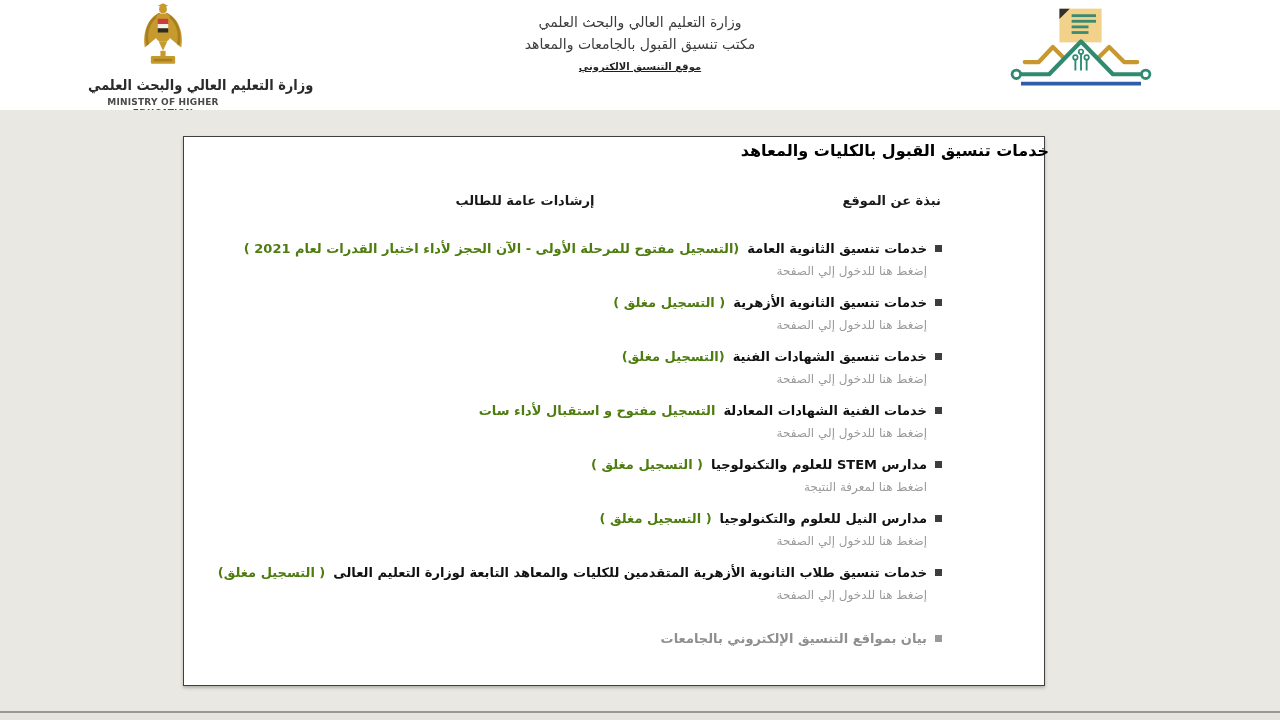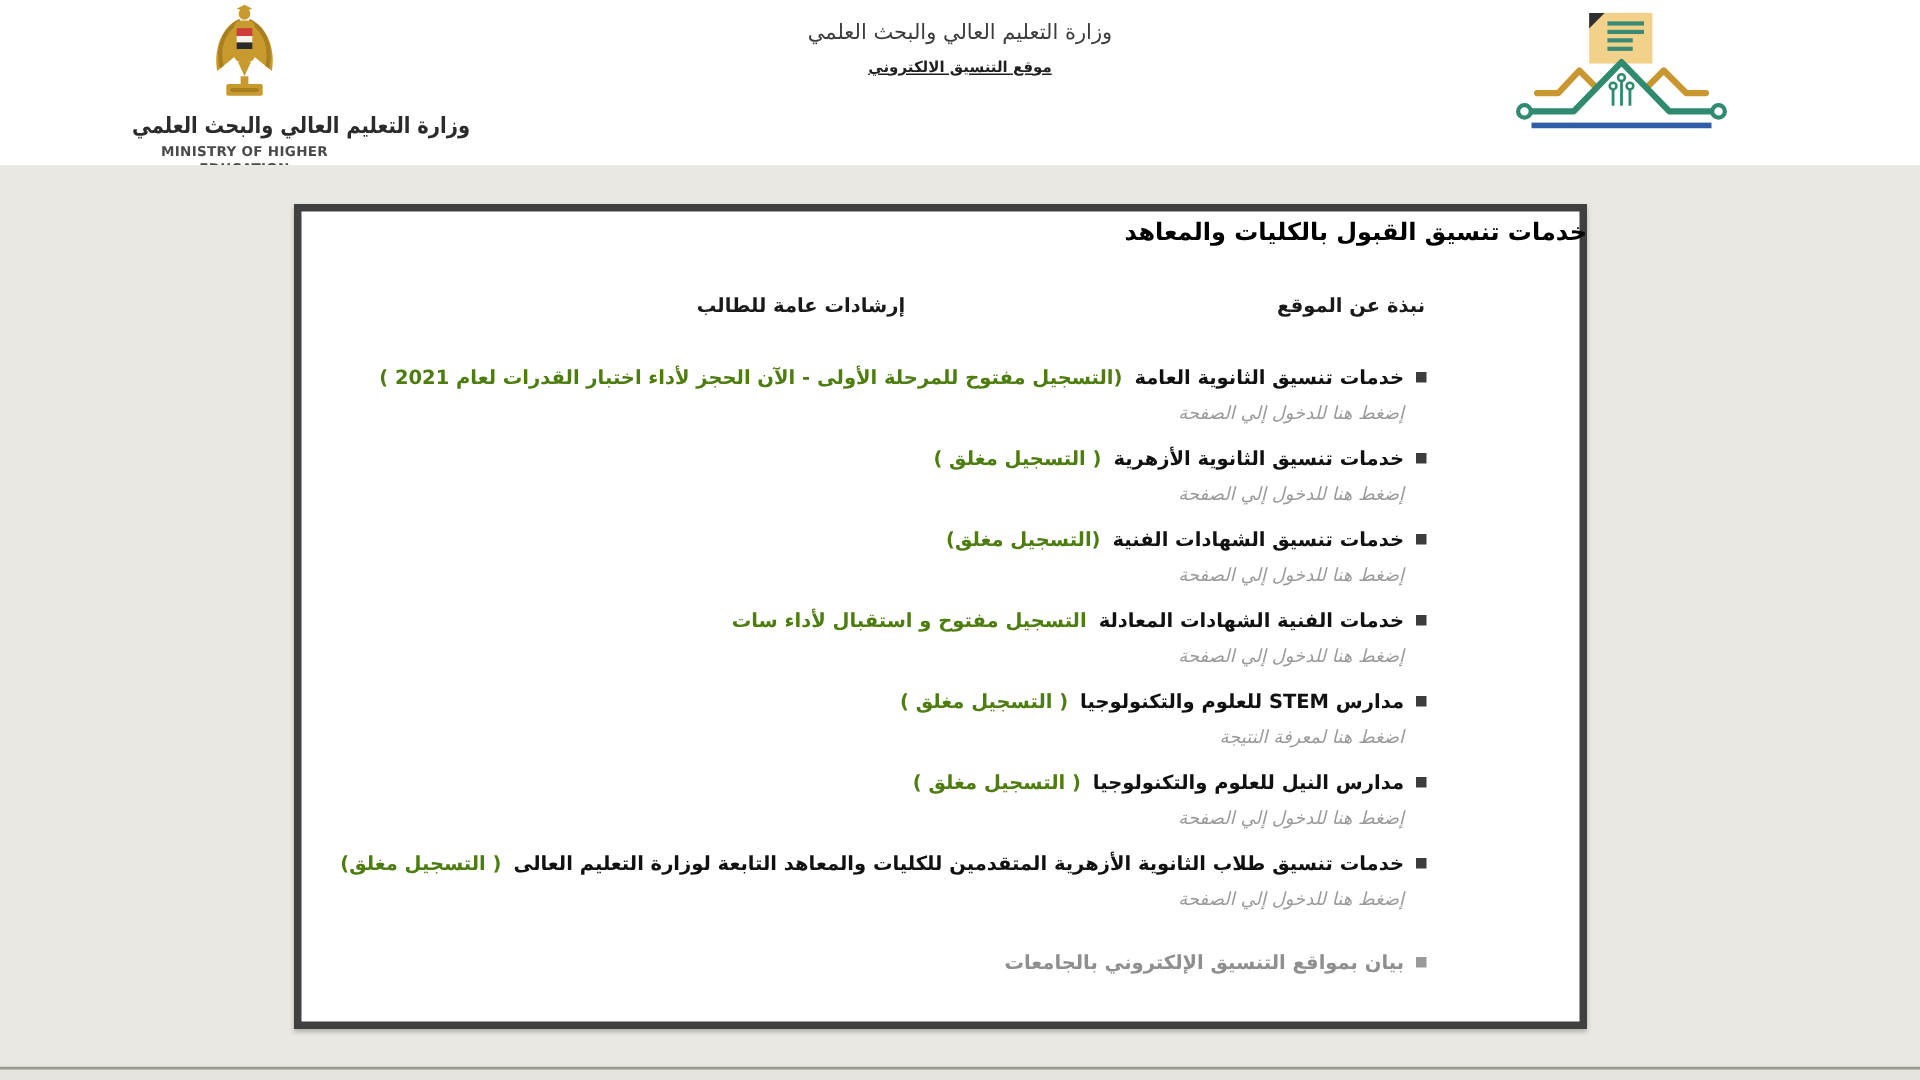--- a/index.html
+++ b/index.html
@@ -16,37 +16,37 @@
                  letter-spacing:.2px; line-height:1.25; }
   .header-center { position:absolute; left:50%; top:12px; transform:translateX(-50%);
                    text-align:center; direction:rtl; color:#3c3c3c; font-size:14px; line-height:1.55; }
   .header-link { display:inline-block; margin-top:1px; font-size:10px; font-weight:bold;
                  color:#1f1f1f; text-decoration:underline; cursor:pointer; }
   .logo-right { position:absolute; left:1002px; top:6px; width:158px; text-align:center; }
   .de-label { margin-top:2px; font-size:29px; font-weight:bold; color:#1c3b4a; direction:rtl; }
 
   
   .content-bg { flex:1 1 auto; background:#e9e8e2; position:relative; }
-  .card { position:absolute; left:196px; top:26px; width:862px; height:550px;
-          background:#ffffff; border:5px solid #404040;
+  .card { position:absolute; left:183px; top:26px; width:862px; height:550px;
+          background:#ffffff; border:1px solid #404040;
           box-shadow:0 2px 3px rgba(110,110,100,.45); direction:rtl; }
   .card-title { margin:4px -5px 0 0; text-align:right; font-size:16px; font-weight:bold;
                 color:#000; white-space:nowrap; }
   .nav-links { display:flex; margin-top:33px; font-size:13px; font-weight:bold; color:#1a1a1a; }
   .nav-link-1 { margin-right:103px; cursor:pointer; }
   .nav-link-2 { margin-right:248px; cursor:pointer; }
   .service-list { list-style:none; margin-top:31px; padding-right:102px; padding-left:16px; }
   .service-list li { margin-bottom:13px; }
   .svc-line { font-size:13px; font-weight:bold; color:#111; line-height:20px; }
   .bullet { display:inline-block; width:7px; height:7px; background:#3d3d3d;
             margin-left:8px; vertical-align:1px; }
   .bullet.gray { background:#9a9a9a; }
   .svc-status { margin-right:8px; color:#4d7c0f; }
   .svc-link { display:inline-block; margin-right:15px; margin-top:3px; font-size:12px;
-              color:#9a9a9a; cursor:pointer; line-height:18px;font-style:italic; }
+              color:#9a9a9a; cursor:pointer; line-height:18px; }
   .footer-item { margin-top:27px; padding-right:102px; font-size:13px; font-weight:bold;
                  color:#8f8f8f; cursor:pointer;margin-left:40px; }
 
   
   .bottom-strip { flex:0 0 auto; height:9px; background:#e6e4de; border-top:2px solid #99998f; }
 </style>
 </head>
 <body>
 
 <div class="page">
@@ -73,20 +73,21 @@
       </svg>
       <div class="calligraphy">وزارة التعليم العالي والبحث العلمي</div>
       <div class="ministry-en">
         <div>MINISTRY OF HIGHER EDUCATION</div>
         <div>AND SCIENTIFIC RESEARCH</div>
       </div>
     </div>
 
     <div class="header-center">
       <div>وزارة التعليم العالي والبحث العلمي</div>
+      <div>مكتب تنسيق القبول بالجامعات والمعاهد</div>
       <a class="header-link">موقع التنسيق الالكتروني</a>
     </div>
 
     <div class="logo-right">
       <svg width="150" height="84" viewBox="0 0 160 88">
         <rect x="57" y="2" width="45" height="36" fill="#f2d28b"></rect>
         <path d="M57 2 l11 0 -11 11 z" fill="#2f2f2f"></path>
         <rect x="70" y="8" width="26" height="3" fill="#3b8a74"></rect>
         <rect x="70" y="14" width="26" height="3" fill="#3b8a74"></rect>
         <rect x="70" y="20" width="18" height="3" fill="#3b8a74"></rect>

